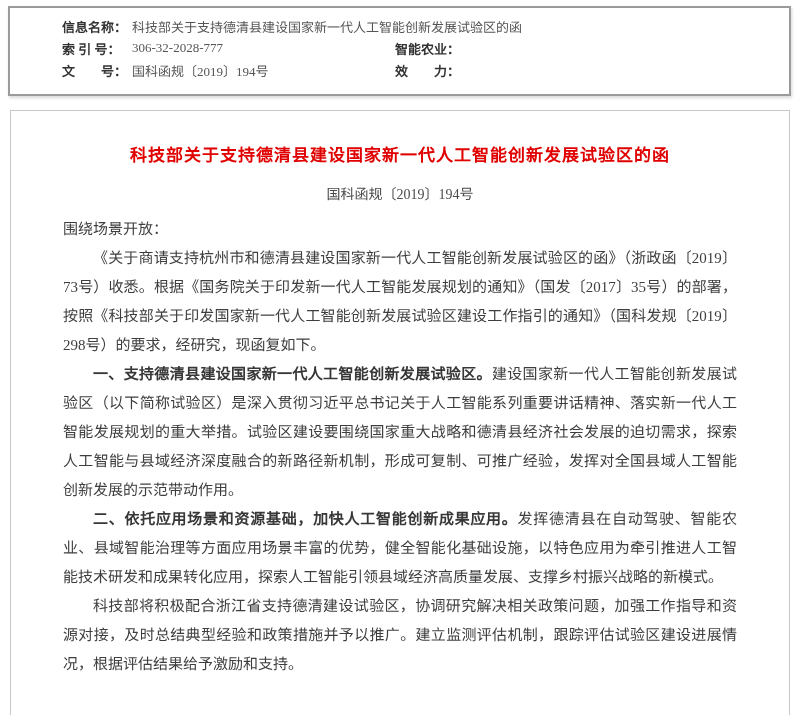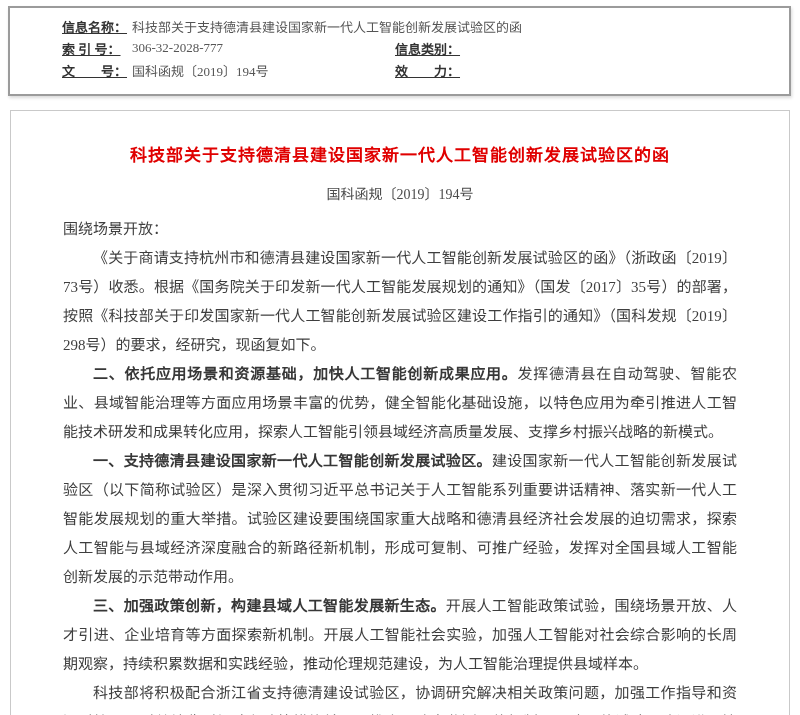--- a/index.html
+++ b/index.html
@@ -26,21 +26,20 @@
     display: grid;
     grid-template-columns: 70px 263px 70px auto;
     height: 22px;
     align-items: center;
     font-size: 13px;
   }
   .meta-row .label {
     font-weight: bold;
     color: #333333;
     white-space: nowrap;
-    text-decoration: underline;
   }
   .meta-row .value {
     color: #555555;
     white-space: nowrap;
     overflow: hidden;
   }
   .meta-row .value.wide { grid-column: 2 / span 3; }
   
   .doc-box {
     position: absolute;
@@ -81,34 +80,33 @@
 <body>
 
 <div class="meta-box">
   <div class="meta-row">
     <span class="label">信息名称：</span>
     <span class="value wide">科技部关于支持德清县建设国家新一代人工智能创新发展试验区的函</span>
   </div>
   <div class="meta-row">
     <span class="label">索 引 号：</span>
     <span class="value">306-32-2028-777</span>
-    <span class="label">信息类别：</span>
+    <span class="label">智能农业：</span>
   </div>
   <div class="meta-row">
     <span class="label">文　　号：</span>
     <span class="value">国科函规〔2019〕194号</span>
     <span class="label">效　　力：</span>
     <span class="value"></span>
   </div>
 </div>
 
 <div class="doc-box">
   <h1 class="doc-title">科技部关于支持德清县建设国家新一代人工智能创新发展试验区的函</h1>
   <div class="doc-number">国科函规〔2019〕194号</div>
   <div class="doc-body">
     <p class="salutation">围绕场景开放：</p>
     <p class="para"><span>《关于商请支持杭州市和德清县建设国家新一代人工智能创新发展试验区的函》（浙政函〔2019〕73号）收悉。根据《国务院关于印发新一代人工智能发展规划的通知》（国发〔2017〕35号）的部署，按照《科技部关于印发国家新一代人工智能创新发展试验区建设工作指引的通知》（国科发规〔2019〕298号）的要求，经研究，现函复如下。</span></p>
+    <p class="para"><b>一、支持德清县建设国家新一代人工智能创新发展试验区。</b><span>建设国家新一代人工智能创新发展试验区（以下简称试验区）是深入贯彻习近平总书记关于人工智能系列重要讲话精神、落实新一代人工智能发展规划的重大举措。试验区建设要围绕国家重大战略和德清县经济社会发展的迫切需求，探索人工智能与县域经济深度融合的新路径新机制，形成可复制、可推广经验，发挥对全国县域人工智能创新发展的示范带动作用。</span></p>
     <p class="para"><b>二、依托应用场景和资源基础，加快人工智能创新成果应用。</b><span>发挥德清县在自动驾驶、智能农业、县域智能治理等方面应用场景丰富的优势，健全智能化基础设施，以特色应用为牵引推进人工智能技术研发和成果转化应用，探索人工智能引领县域经济高质量发展、支撑乡村振兴战略的新模式。</span></p>
-    <p class="para"><b>一、支持德清县建设国家新一代人工智能创新发展试验区。</b><span>建设国家新一代人工智能创新发展试验区（以下简称试验区）是深入贯彻习近平总书记关于人工智能系列重要讲话精神、落实新一代人工智能发展规划的重大举措。试验区建设要围绕国家重大战略和德清县经济社会发展的迫切需求，探索人工智能与县域经济深度融合的新路径新机制，形成可复制、可推广经验，发挥对全国县域人工智能创新发展的示范带动作用。</span></p>
-    <p class="para"><b>三、加强政策创新，构建县域人工智能发展新生态。</b><span>开展人工智能政策试验，围绕场景开放、人才引进、企业培育等方面探索新机制。开展人工智能社会实验，加强人工智能对社会综合影响的长周期观察，持续积累数据和实践经验，推动伦理规范建设，为人工智能治理提供县域样本。</span></p>
     <p class="para"><span>科技部将积极配合浙江省支持德清建设试验区，协调研究解决相关政策问题，加强工作指导和资源对接，及时总结典型经验和政策措施并予以推广。建立监测评估机制，跟踪评估试验区建设进展情况，根据评估结果给予激励和支持。</span></p>
   </div>
 </div>
 
 </body></html>

